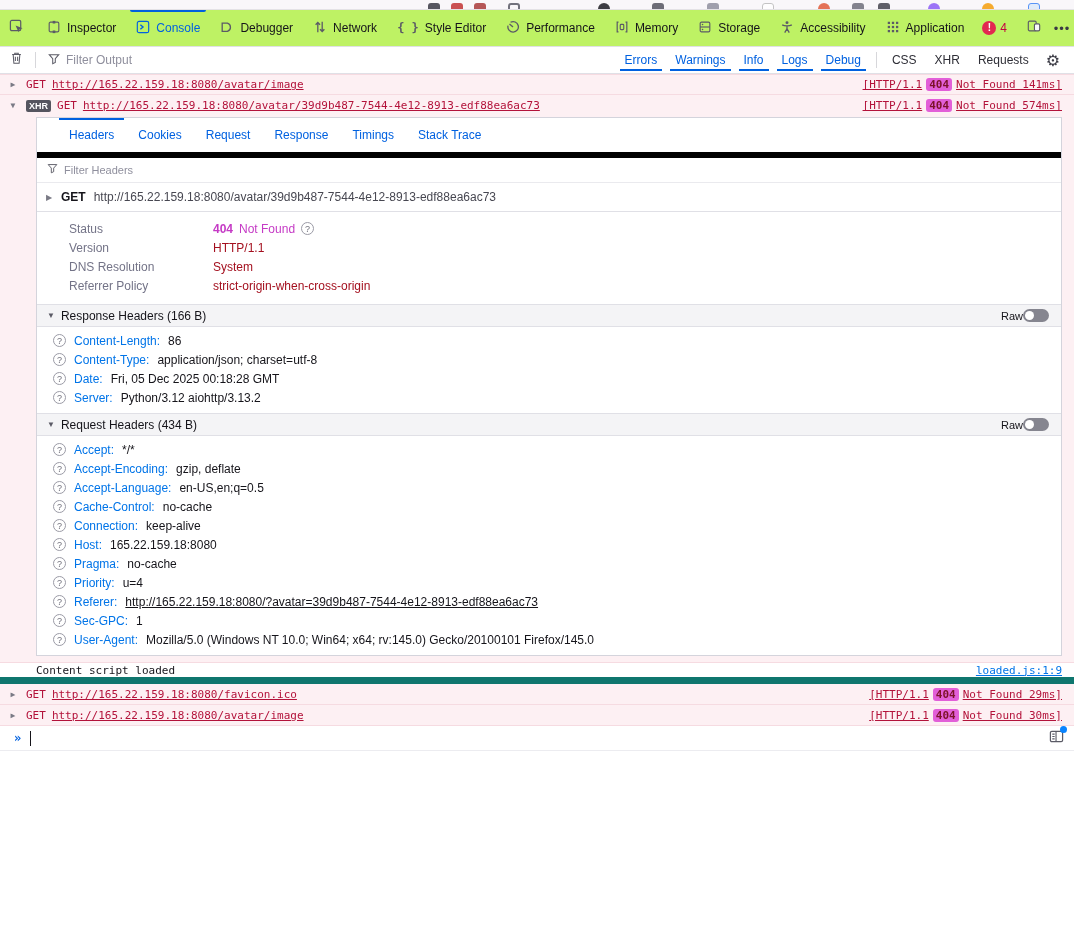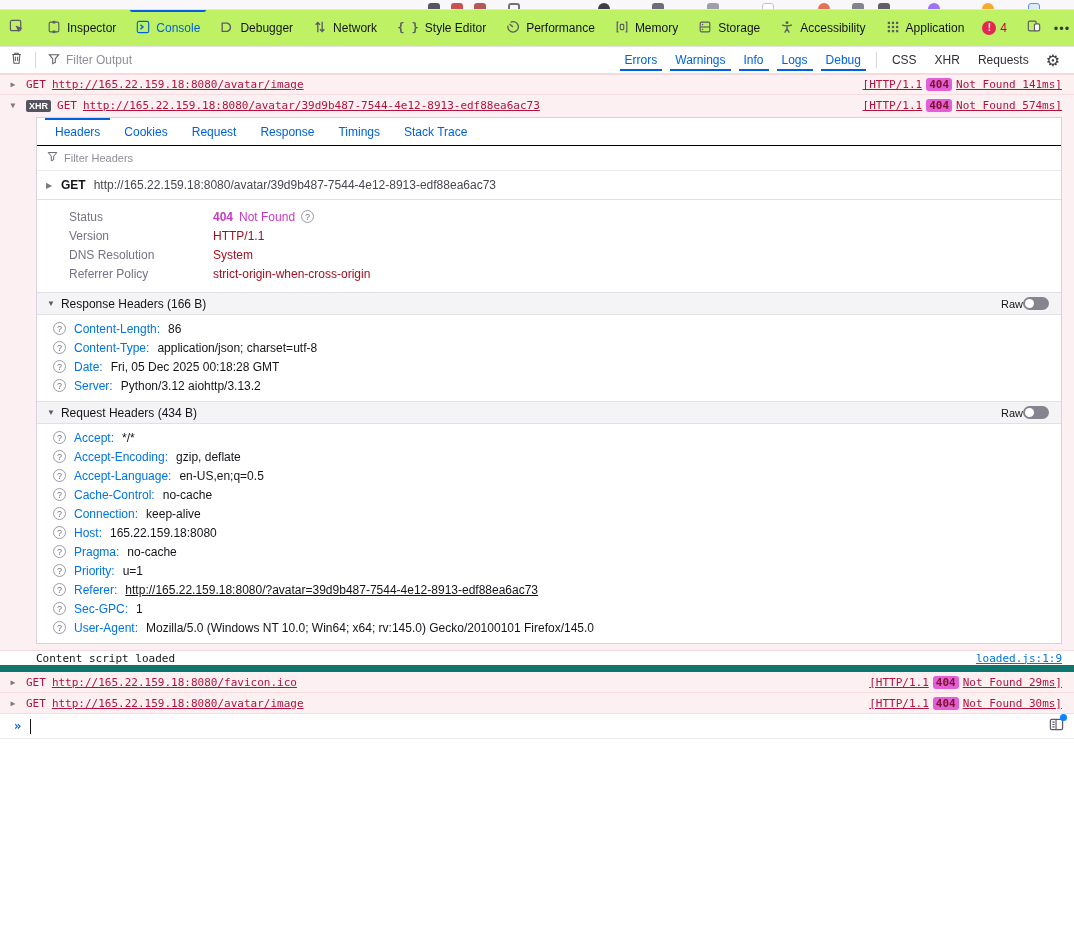--- a/index.html
+++ b/index.html
@@ -49,21 +49,21 @@
 
   .row-plain { background:#fff; border-bottom:7px solid #0f766e; color:#15141a; }
   .src-link { margin-left:auto; color:#0074e8; text-decoration:underline; }
 
   
   .expanded-wrap { background:#fdf0f3; border-bottom:1px solid #f6dbe1; padding-bottom:6px; }
   .expanded-wrap .hdr-row { display:flex; align-items:center; min-height:21px; padding-right:12px; color:#b3123a; }
 
   
   .net-panel { margin:1px 12px 0 36px; background:#fff; border:1px solid #d4d4dc; font-size:12px; color:#15141a; }
-  .net-tabs { display:flex; height:28px; border-bottom:1px solid #000000; align-items:stretch; padding-left:6px; }
+  .net-tabs { display:flex; height:40px; border-bottom:6px solid #000000; align-items:stretch; padding-left:20px; }
   .net-tab { position:relative; display:flex; align-items:center; padding:0 12px; color:#0061e0; font-size:12px; }
   .net-tab.active::before { content:""; position:absolute; top:0; left:2px; right:2px; height:2px; background:#0060df; }
   .net-filter { display:flex; align-items:center; gap:6px; height:25px; border-bottom:1px solid #eaeaee; padding-left:10px; }
   .net-filter input { border:none; outline:none; font-size:11px; flex:1; background:transparent; }
   .net-filter input::placeholder { color:#8f8f9d; }
   .req-line { display:flex; align-items:center; height:29px; border-bottom:1px solid #e0e0e6; }
   .req-line .twisty { width:24px; font-size:8px; }
   .req-method { font-weight:bold; margin-right:8px; }
   .req-url { color:#474751; }
   .summary { padding:7px 0 9px; }
@@ -391,21 +391,21 @@
             <span class="hdr-value">165.22.159.18:8080</span>
           </div>
         <div class="hdr-item">
             <span class="q-circle">?</span>
             <span class="hdr-name">Pragma:</span>
             <span class="hdr-value">no-cache</span>
           </div>
         <div class="hdr-item">
             <span class="q-circle">?</span>
             <span class="hdr-name">Priority:</span>
-            <span class="hdr-value">u=1</span>
+            <span class="hdr-value">u=4</span>
           </div>
         <div class="hdr-item">
             <span class="q-circle">?</span>
             <span class="hdr-name">Referer:</span>
             <span class="hdr-value link">http://165.22.159.18:8080/?avatar=39d9b487-7544-4e12-8913-edf88ea6ac73</span>
           </div>
         <div class="hdr-item">
             <span class="q-circle">?</span>
             <span class="hdr-name">Sec-GPC:</span>
             <span class="hdr-value">1</span>

